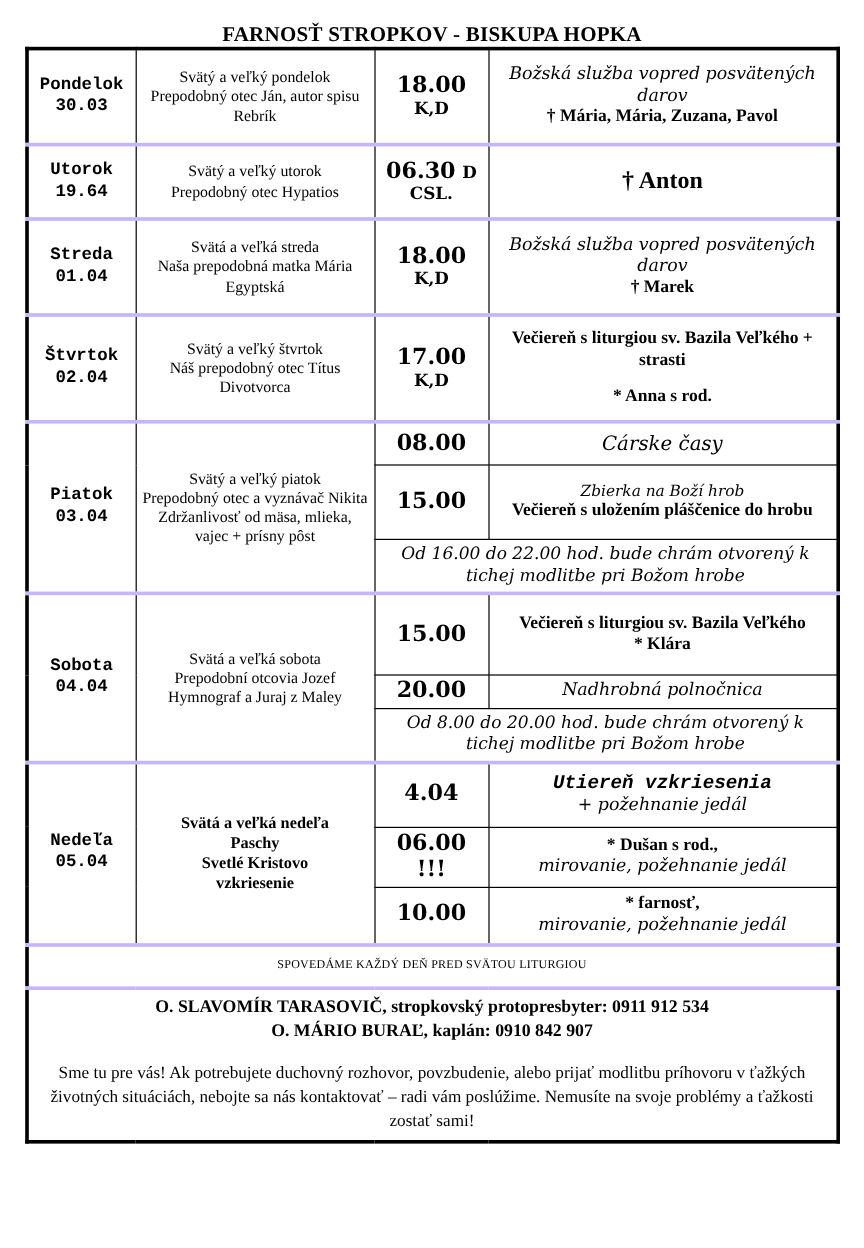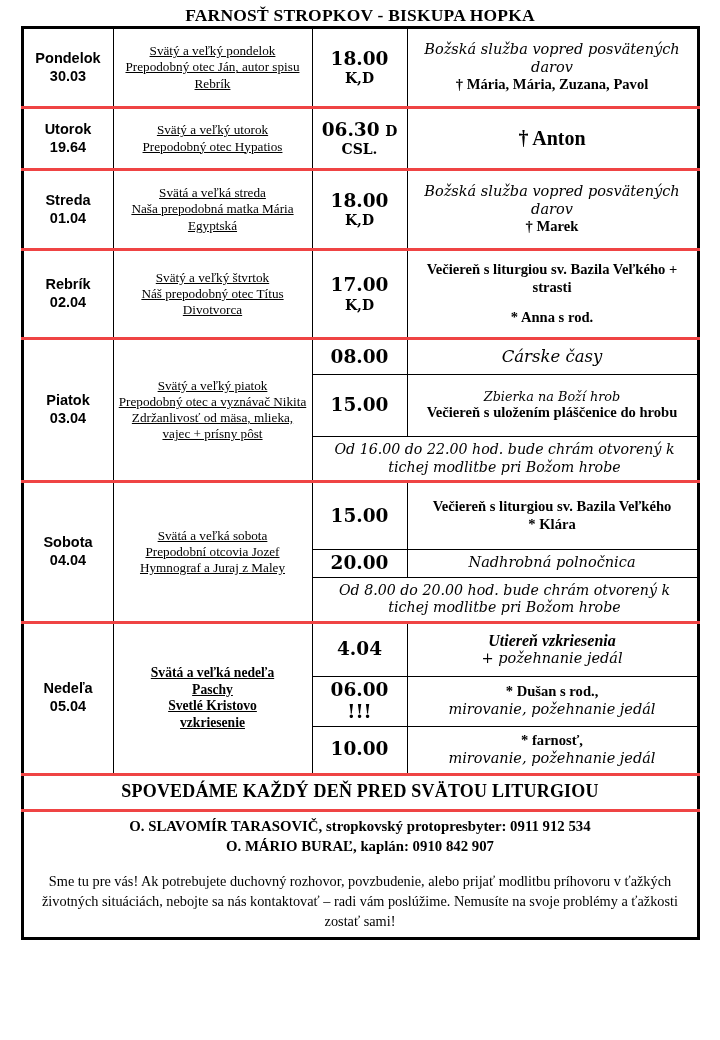--- a/index.html
+++ b/index.html
@@ -2,21 +2,21 @@
 <html><head>
 <meta charset="utf-8">
 <style>
   html, body { margin: 0; padding: 0; }
   body {
     width: 720px; height: 1040px;
     background: #ffffff; color: #000000;
     font-family: "Liberation Serif", serif;
     overflow: hidden;
   }
-  .page { padding-top: 3px; }
+  .page { padding-top: 16px; }
 
   .title {
     text-align: center; font-weight: bold; font-size: 17.5px;
     margin: 2px 0 0 0; letter-spacing: 0.2px;
   }
   .subtitle {
     text-align: center; font-weight: bold; font-size: 16.5px;
     margin: 19px 0 11px 0; letter-spacing: 0.2px;
   }
 
@@ -24,42 +24,42 @@
     width: 676px; margin: 0 auto;
     border-collapse: collapse; table-layout: fixed;
     border: 3px solid #000;
   }
   table.schedule td {
     border: 1px solid #000;
     text-align: center; vertical-align: middle;
     padding: 2px 5px; line-height: 1.22;
     overflow: hidden;
   }
-  tr.thick td { border-top: 3px solid #ef4444; }
-
-  .day-cell { font-family: Liberation Sans, sans-serif; font-weight: bold; font-size: 14.5px; }
-  .feast-cell { font-size: 13.2px; text-decoration: underline; }
+  tr.thick td { border-top: 3px solid #c4b5fd; }
+
+  .day-cell { font-family: Liberation Mono, monospace; font-weight: bold; font-size: 14.5px; }
+  .feast-cell { font-size: 13.2px; }
   .feast-cell.bold { font-weight: bold; font-size: 13.6px; }
   .feast-line { display: block; }
 
   .time-cell { font-family: "DejaVu Serif", serif; font-weight: bold; }
   .time-main { font-size: 18.5px; }
   .time-suffix { font-size: 14px; }
   .time-sub { display: block; font-size: 14px; margin-top: 0px; }
 
   .svc-italic   { display: block; font-style: italic; font-size: 14.5px; font-family: "DejaVu Serif", serif; }
   .svc-italic-sm{ display: block; font-style: italic; font-size: 12.8px; font-family: "DejaVu Serif", serif; }
   .svc-italic-lg{ display: block; font-style: italic; font-size: 16.5px; font-family: "DejaVu Serif", serif; }
   .svc-bold     { display: block; font-weight: bold; font-size: 14.6px; }
-  .svc-bold-italic { display: block; font-weight: bold; font-style: italic; font-size: 16px; font-family: Liberation Serif, serif; }
+  .svc-bold-italic { display: block; font-weight: bold; font-style: italic; font-size: 16px; font-family: Liberation Mono, monospace; }
   .gap-top { margin-top: 12px; }
 
   .note-cell { font-style: italic; font-size: 14.2px; font-family: "DejaVu Serif", serif; margin-left: 15px; }
 
-  .banner-cell { font-weight: bold; font-size: 18px; letter-spacing: 0.2px; }
+  .banner-cell { font-weight: normal; font-size: 10px; letter-spacing: 0.2px; }
 
   .contact-cell { padding: 6px 8px; }
   .contact-line { display: block; font-weight: bold; font-size: 14.8px; line-height: 1.35; }
   .message { display: block; font-size: 14.3px; line-height: 1.4; margin-top: 14px; }
 </style>
 </head>
 <body>
 
 <div class="page">
 
@@ -126,21 +126,21 @@
           <span class="time-sub">K,D</span>
         </td>
         <td>
           <span class="svc-italic">Božská služba vopred posvätených darov</span>
           <span class="svc-bold">† Marek</span>
         </td>
       </tr>
 
       <tr class="thick" style="height:89px">
         <td class="day-cell">
-          <span class="feast-line">Rebrík</span>
+          <span class="feast-line">Štvrtok</span>
           <span class="feast-line">02.04</span>
         </td>
         <td class="feast-cell">
           <span class="feast-line">Svätý a veľký štvrtok</span>
           <span class="feast-line">Náš prepodobný otec Títus Divotvorca</span>
         </td>
         <td class="time-cell">
           <span class="time-main">17.00</span>
           <span class="time-sub">K,D</span>
         </td>

